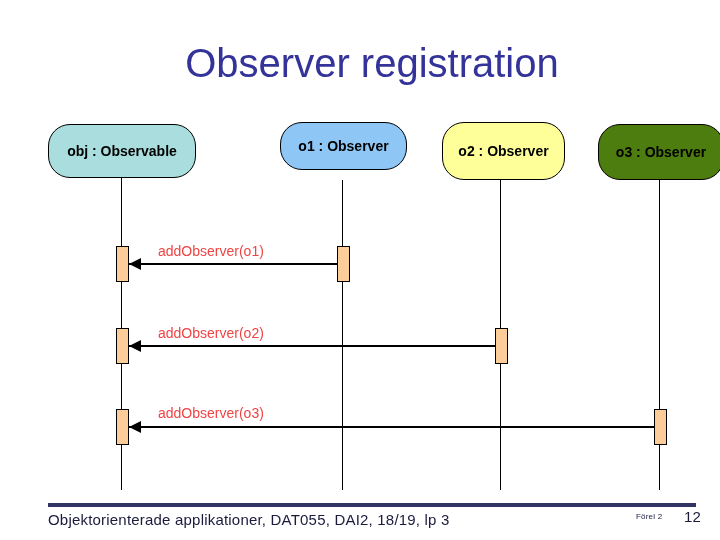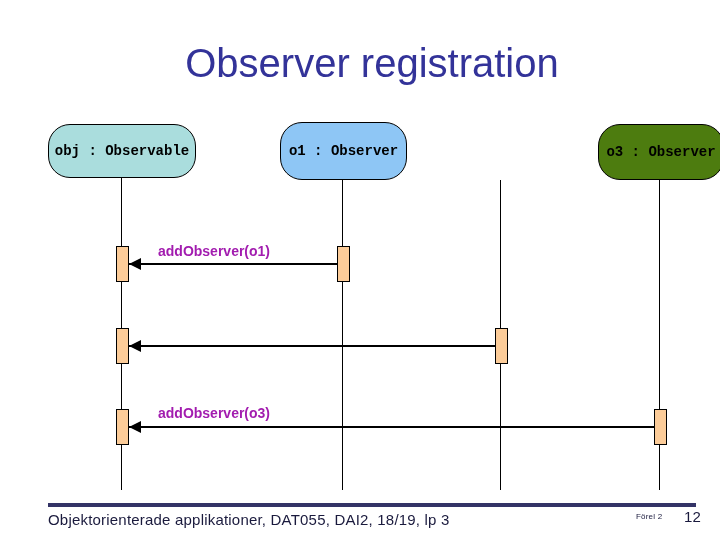--- a/index.html
+++ b/index.html
@@ -57,21 +57,20 @@
     border: 1.5px solid #000000;
     border-radius: 22px;
     display: flex;
     align-items: center;
     justify-content: center;
     font-size: 14px;
     font-weight: bold;
     color: #000000;
     white-space: nowrap;
     overflow: hidden;
-    font-family: Liberation Mono, monospace;
   }
 
   
   .activation {
     position: absolute;
     box-sizing: border-box;
     border: 1px solid #000000;
     background: #fccc99;
     width: 13px;
     height: 36px;
@@ -87,22 +86,22 @@
     position: absolute;
     width: 0;
     height: 0;
     border-top: 6px solid transparent;
     border-bottom: 6px solid transparent;
     border-right: 12px solid #000000;
   }
   .msg-label {
     position: absolute;
     font-size: 14px;
-    font-weight: bold;
-    color: #a21caf;
+    font-weight: normal;
+    color: #ef4444;
     white-space: nowrap;
   }
 
   
   #footer-rule {
     position: absolute;
     left: 36px;
     top: 503px;
     width: 648px;
     height: 4px;
@@ -125,31 +124,33 @@
 <div id="slide">
 
   <div id="slide-title">Observer registration</div>
 
   <div id="diagram">
       <div class="lifeline" style="left: 109.25px; top: 178px; height: 312px;"></div>
       <div class="lifeline" style="left: 330.25px; top: 180px; height: 310px;"></div>
       <div class="lifeline" style="left: 488.25px; top: 180px; height: 310px;"></div>
       <div class="lifeline" style="left: 647.25px; top: 180px; height: 310px;"></div>
       <div class="obj-box" style="left: 36px; top: 124px; width: 148px; height: 54px; background: rgb(170, 221, 221);">obj : Observable</div>
-      <div class="obj-box" style="left: 268px; top: 122px; width: 127px; height: 58px; background: rgb(142, 198, 245);">o1 : Observer</div>
+      <div class="obj-box" style="left: 268px; top: 122px; width: 127px; height: 48px; background: rgb(142, 198, 245);">o1 : Observer</div>
+      <div class="obj-box" style="left: 430px; top: 122px; width: 123px; height: 58px; background: rgb(255, 255, 153);">o2 : Observer</div>
       <div class="obj-box" style="left: 586px; top: 124px; width: 126px; height: 56px; background: #4d7c0f;">o3 : Observer</div>
       <div class="activation" style="left: 103.5px; top: 246px; background: rgb(252, 204, 153);"></div>
       <div class="activation" style="left: 324.5px; top: 246px; background: rgb(252, 204, 153);"></div>
       <div class="msg-line" style="left: 116.5px; top: 263px; width: 208px;"></div>
       <div class="msg-arrowhead" style="left: 116.5px; top: 258px;"></div>
       <div class="msg-label" style="left: 146px; top: 243px;">addObserver(o1)</div>
       <div class="activation" style="left: 103.5px; top: 328px; background: rgb(252, 204, 153);"></div>
       <div class="activation" style="left: 482.5px; top: 328px; background: rgb(252, 204, 153);"></div>
       <div class="msg-line" style="left: 116.5px; top: 345px; width: 366px;"></div>
       <div class="msg-arrowhead" style="left: 116.5px; top: 340px;"></div>
+      <div class="msg-label" style="left: 146px; top: 325px;">addObserver(o2)</div>
       <div class="activation" style="left: 103.5px; top: 409px; background: rgb(252, 204, 153);"></div>
       <div class="activation" style="left: 641.5px; top: 409px; background: rgb(252, 204, 153);"></div>
       <div class="msg-line" style="left: 116.5px; top: 426px; width: 525px;"></div>
       <div class="msg-arrowhead" style="left: 116.5px; top: 421px;"></div>
       <div class="msg-label" style="left: 146px; top: 405px; text-align: right;">addObserver(o3)</div>
     </div>
 
   <div id="footer-rule"></div>
 
   <div class="footer-text" id="footer-left">Objektorienterade applikationer, DAT055, DAI2, 18/19, lp 3</div>

